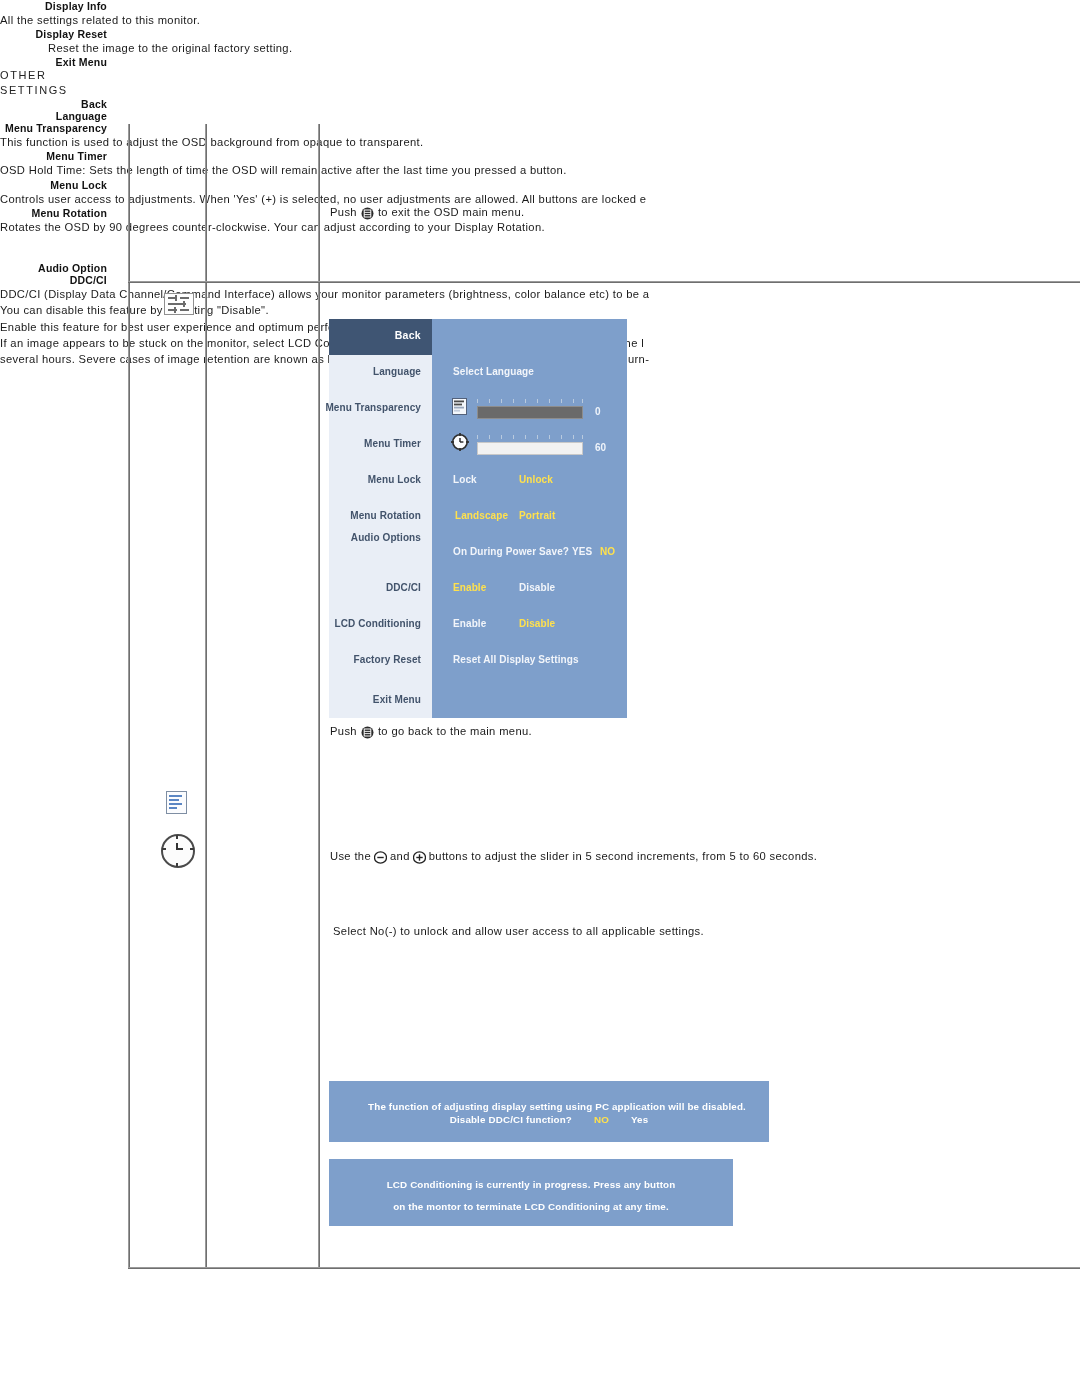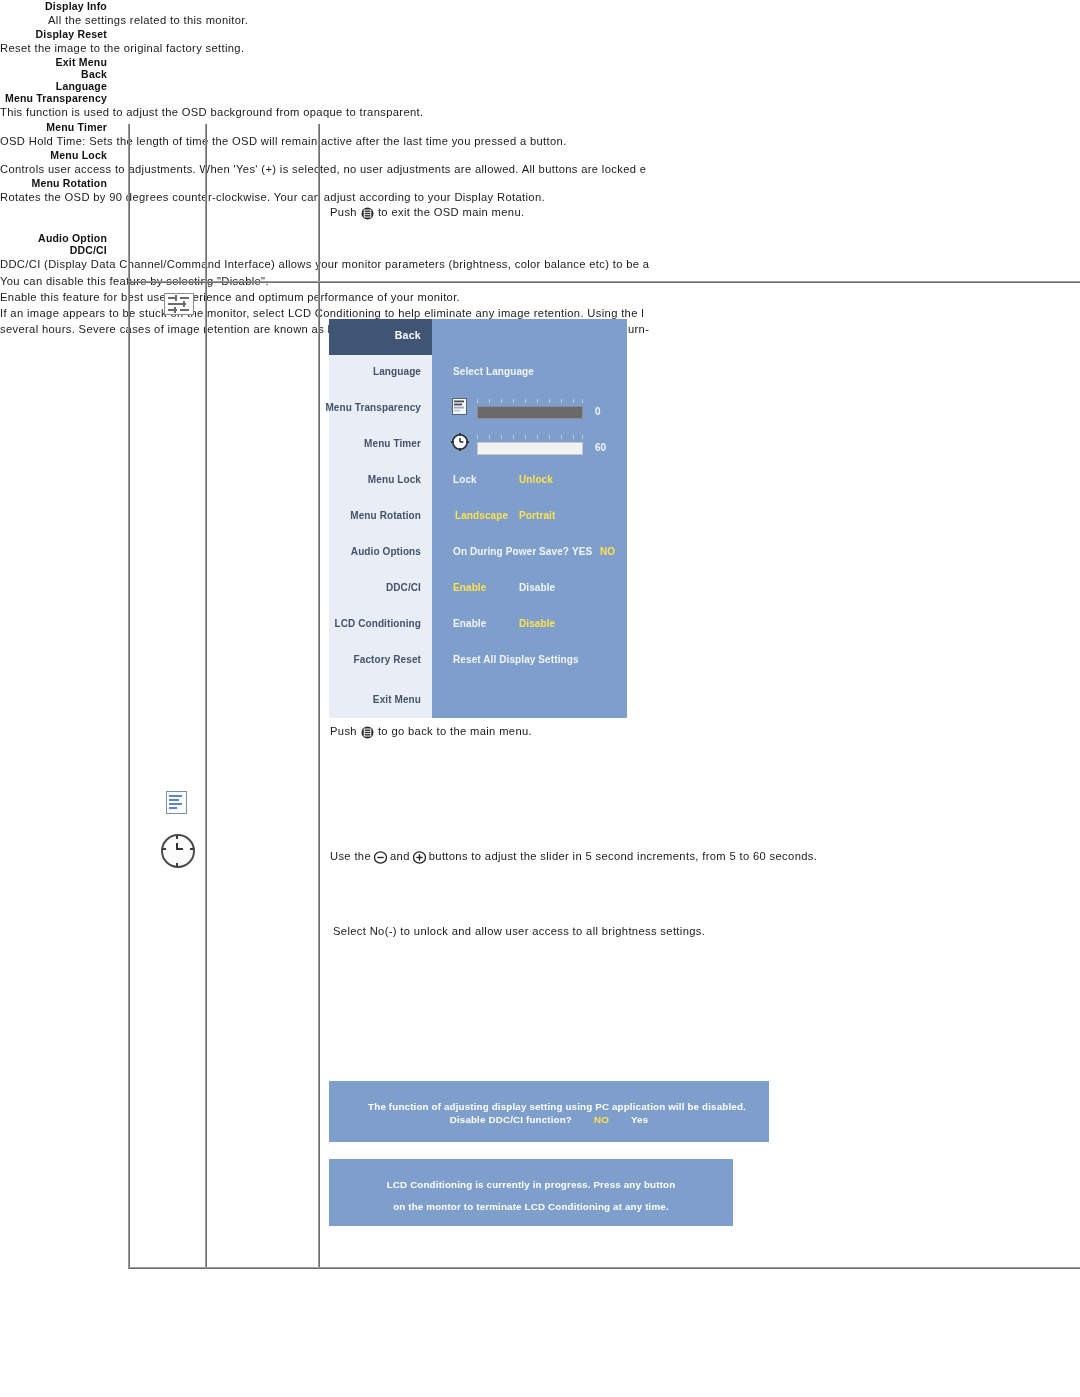--- a/index.html
+++ b/index.html
@@ -52,24 +52,24 @@
 
 <div class="page">
 
   <div class="vline" style="left:128px;top:124px;height:1145px;"></div>
   <div class="vline" style="left:205px;top:124px;height:1145px;"></div>
   <div class="vline" style="left:318px;top:124px;height:1145px;"></div>
   <div class="hline" style="left:128px;top:281px;width:1040px;"></div>
   <div class="hline" style="left:128px;top:1267px;width:1040px;"></div>
 
   <div class="row-label" style="left:205px;top:140px;width:107px;">Display Info</div>
-  <div class="body-txt" style="left:330px;top:141px;padding-left:48px;">All the settings related to this monitor.</div>
+  <div class="body-txt" style="left:330px;top:141px;">All the settings related to this monitor.</div>
 
   <div class="row-label" style="left:205px;top:169px;width:107px;">Display Reset</div>
-  <div class="body-txt" style="left:330px;top:170px;">Reset the image to the original factory setting.</div>
+  <div class="body-txt" style="left:330px;top:170px;padding-left:48px;">Reset the image to the original factory setting.</div>
 
   <div class="row-label" style="left:205px;top:197px;width:107px;">Exit Menu</div>
   <div style="position:absolute;left:330px;top:204px;display:flex;align-items:center;gap:4px;">
     <span class="body-txt">Push</span>
     <span class="gly" style="position:relative;display:inline-block;width:13px;height:13px;">
       <svg width="13" height="13" viewBox="0 0 13 13">
         <circle cx="6.5" cy="6.5" r="6" fill="#2a2a2a"></circle>
         <rect x="3.2" y="3" width="6.6" height="7" fill="none" stroke="#fff" stroke-width="1"></rect>
         <line x1="3.2" y1="5.4" x2="9.8" y2="5.4" stroke="#fff" stroke-width="0.9"></line>
         <line x1="3.2" y1="7.6" x2="9.8" y2="7.6" stroke="#fff" stroke-width="0.9"></line>
@@ -81,20 +81,24 @@
   <div class="ic-other" style="left:164px;top:293px;">
     <i style="left:3px;top:3px;width:9px;height:2px;"></i>
     <i style="left:15px;top:3px;width:9px;height:2px;"></i>
     <i style="left:10px;top:1px;width:2px;height:6px;"></i>
     <i style="left:3px;top:9px;width:18px;height:2px;"></i>
     <i style="left:18px;top:7px;width:2px;height:6px;"></i>
     <i style="left:3px;top:15px;width:9px;height:2px;"></i>
     <i style="left:15px;top:15px;width:9px;height:2px;"></i>
     <i style="left:9px;top:13px;width:2px;height:6px;"></i>
   </div>
+  <div class="cat-label" style="left:226px;top:290px;">
+    <div>OTHER</div>
+    <div>SETTINGS</div>
+  </div>
 
   <div class="ic-trans" style="left:166px;top:791px;">
     <i style="top:3px;width:13px;"></i>
     <i style="top:7px;width:10px;"></i>
     <i style="top:11px;width:13px;"></i>
     <i style="top:15px;width:8px;"></i>
   </div>
   <div class="ic-clock" style="left:161px;top:834px;">
     <div class="tick" style="left:13px;top:-1px;"></div>
     <div class="tick" style="left:13px;bottom:-1px;"></div>
@@ -108,21 +112,21 @@
     <div class="osd-side"></div>
     <div class="osd-head">
       <span>Back</span>
     </div>
 
     <div class="osd-item" style="top:47px;">Language</div>
     <div class="osd-item" style="top:83px;">Menu Transparency</div>
     <div class="osd-item" style="top:119px;">Menu Timer</div>
     <div class="osd-item" style="top:155px;">Menu Lock</div>
     <div class="osd-item" style="top:191px;">Menu Rotation</div>
-    <div class="osd-item" style="top:227px;">Audio Options</div>
+    <div class="osd-item" style="top:213px;">Audio Options</div>
     <div class="osd-item" style="top:263px;">DDC/CI</div>
     <div class="osd-item" style="top:299px;">LCD Conditioning</div>
     <div class="osd-item" style="top:335px;">Factory Reset</div>
     <div class="osd-item" style="top:375px;">Exit Menu</div>
 
     <div class="osd-val" style="left:124px;top:47px;">Select Language</div>
 
     <span class="gly" style="left:123px;top:79px;width:15px;height:17px;">
       <svg width="15" height="17" viewBox="0 0 15 17">
         <rect x="0.5" y="0.5" width="14" height="16" fill="#f4f7fb" stroke="#53617a"></rect>
@@ -229,21 +233,21 @@
         <line x1="6.5" y1="3.3" x2="6.5" y2="9.7" stroke="#222" stroke-width="1.4"></line>
       </svg>
     </span>
     <span class="body-txt">buttons to adjust the slider in 5 second increments, from 5 to 60 seconds.</span>
   </div>
 
   <div class="row-label" style="left:205px;top:888px;width:107px;">Menu Lock</div>
   <div class="body-txt" style="left:330px;top:895px;">Controls user access to adjustments. When 'Yes' (+) is selected, no user adjustments are allowed. All buttons are locked e</div>
 
   <div style="position:absolute;left:333px;top:921px;">
-    <div class="body-txt" style="margin-top:2px;">Select No(-) to unlock and allow user access to all brightness settings.</div>
+    <div class="body-txt" style="margin-top:2px;">Select No(-) to unlock and allow user access to all applicable settings.</div>
   </div>
 
   <div class="row-label" style="left:205px;top:977px;width:107px;">Menu Rotation</div>
   <div class="body-txt" style="left:330px;top:958px;">Rotates the OSD by 90 degrees counter-clockwise. Your can adjust according to your Display Rotation.</div>
 
   <div class="row-label" style="left:205px;top:1013px;width:107px;margin-top:27px;">Audio Option</div>
 
   <div class="row-label" style="left:205px;top:1053px;width:107px;">DDC/CI</div>
   <div class="body-txt" style="left:330px;top:1032px;">DDC/CI (Display Data Channel/Command Interface) allows your monitor parameters (brightness, color balance etc) to be a</div>
   <div class="body-txt" style="left:330px;top:1046px;">You can disable this feature by selecting "Disable".</div>

